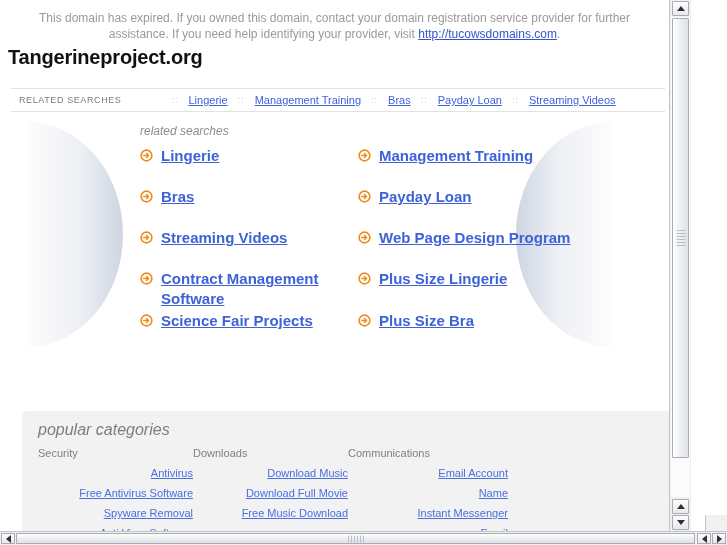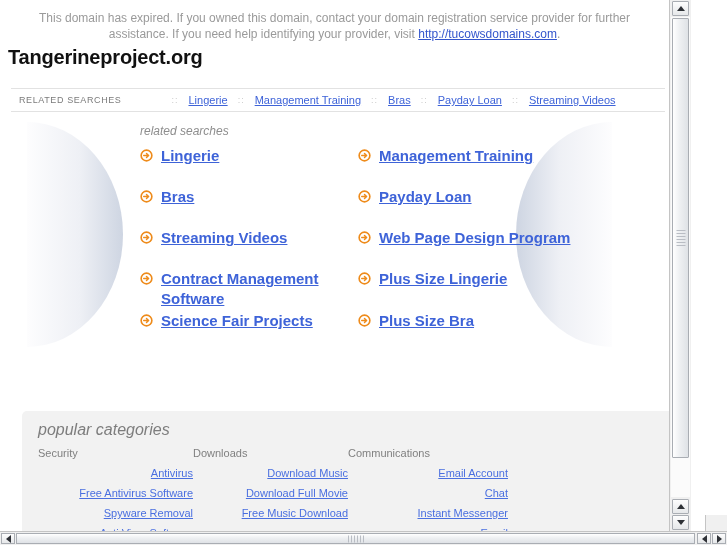--- a/index.html
+++ b/index.html
@@ -493,21 +493,21 @@
           <div class="cat-col">
             <div class="cat-head">Downloads</div>
             <a href="#">Download Music</a>
             <a href="#">Download Full Movie</a>
             <a href="#">Free Music Download</a>
           </div>
 
           <div class="cat-col">
             <div class="cat-head">Communications</div>
             <a href="#">Email Account</a>
-            <a href="#">Chat</a>
+            <a href="#">Name</a>
             <a href="#">Instant Messenger</a>
             <a href="#">Email</a>
           </div>
 
 
         </div>
       </div>
 
     </div>
 

